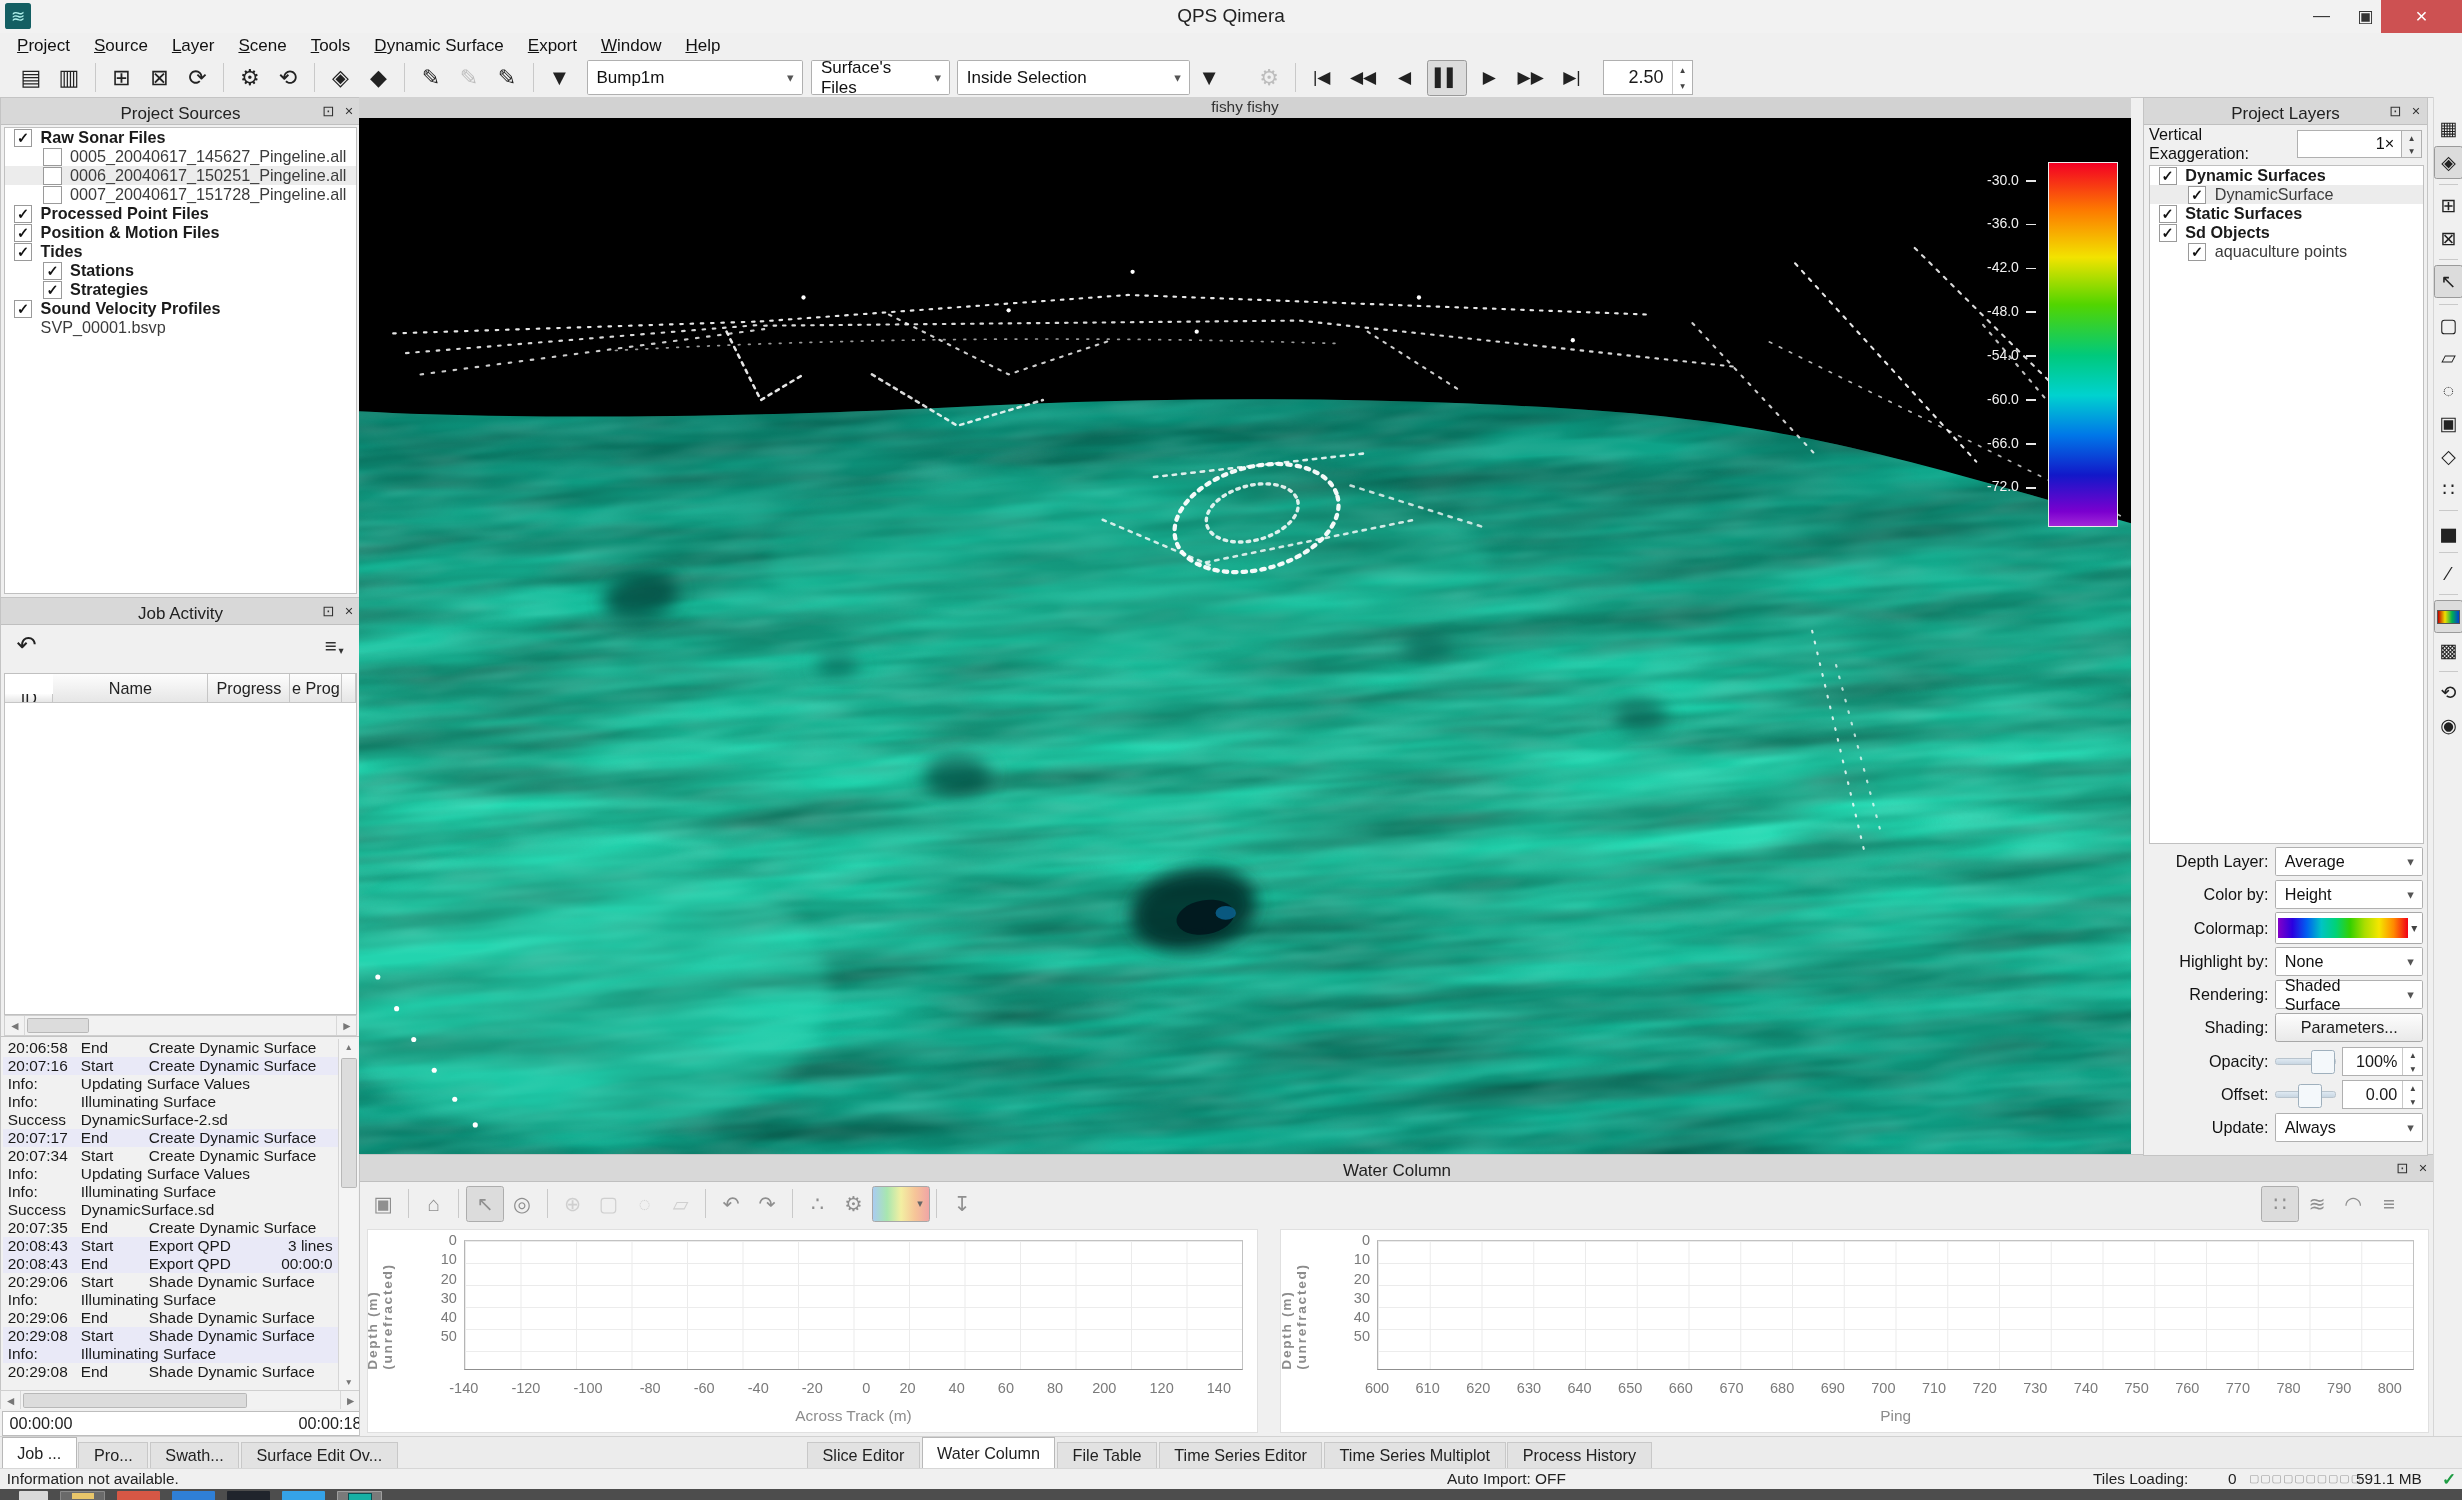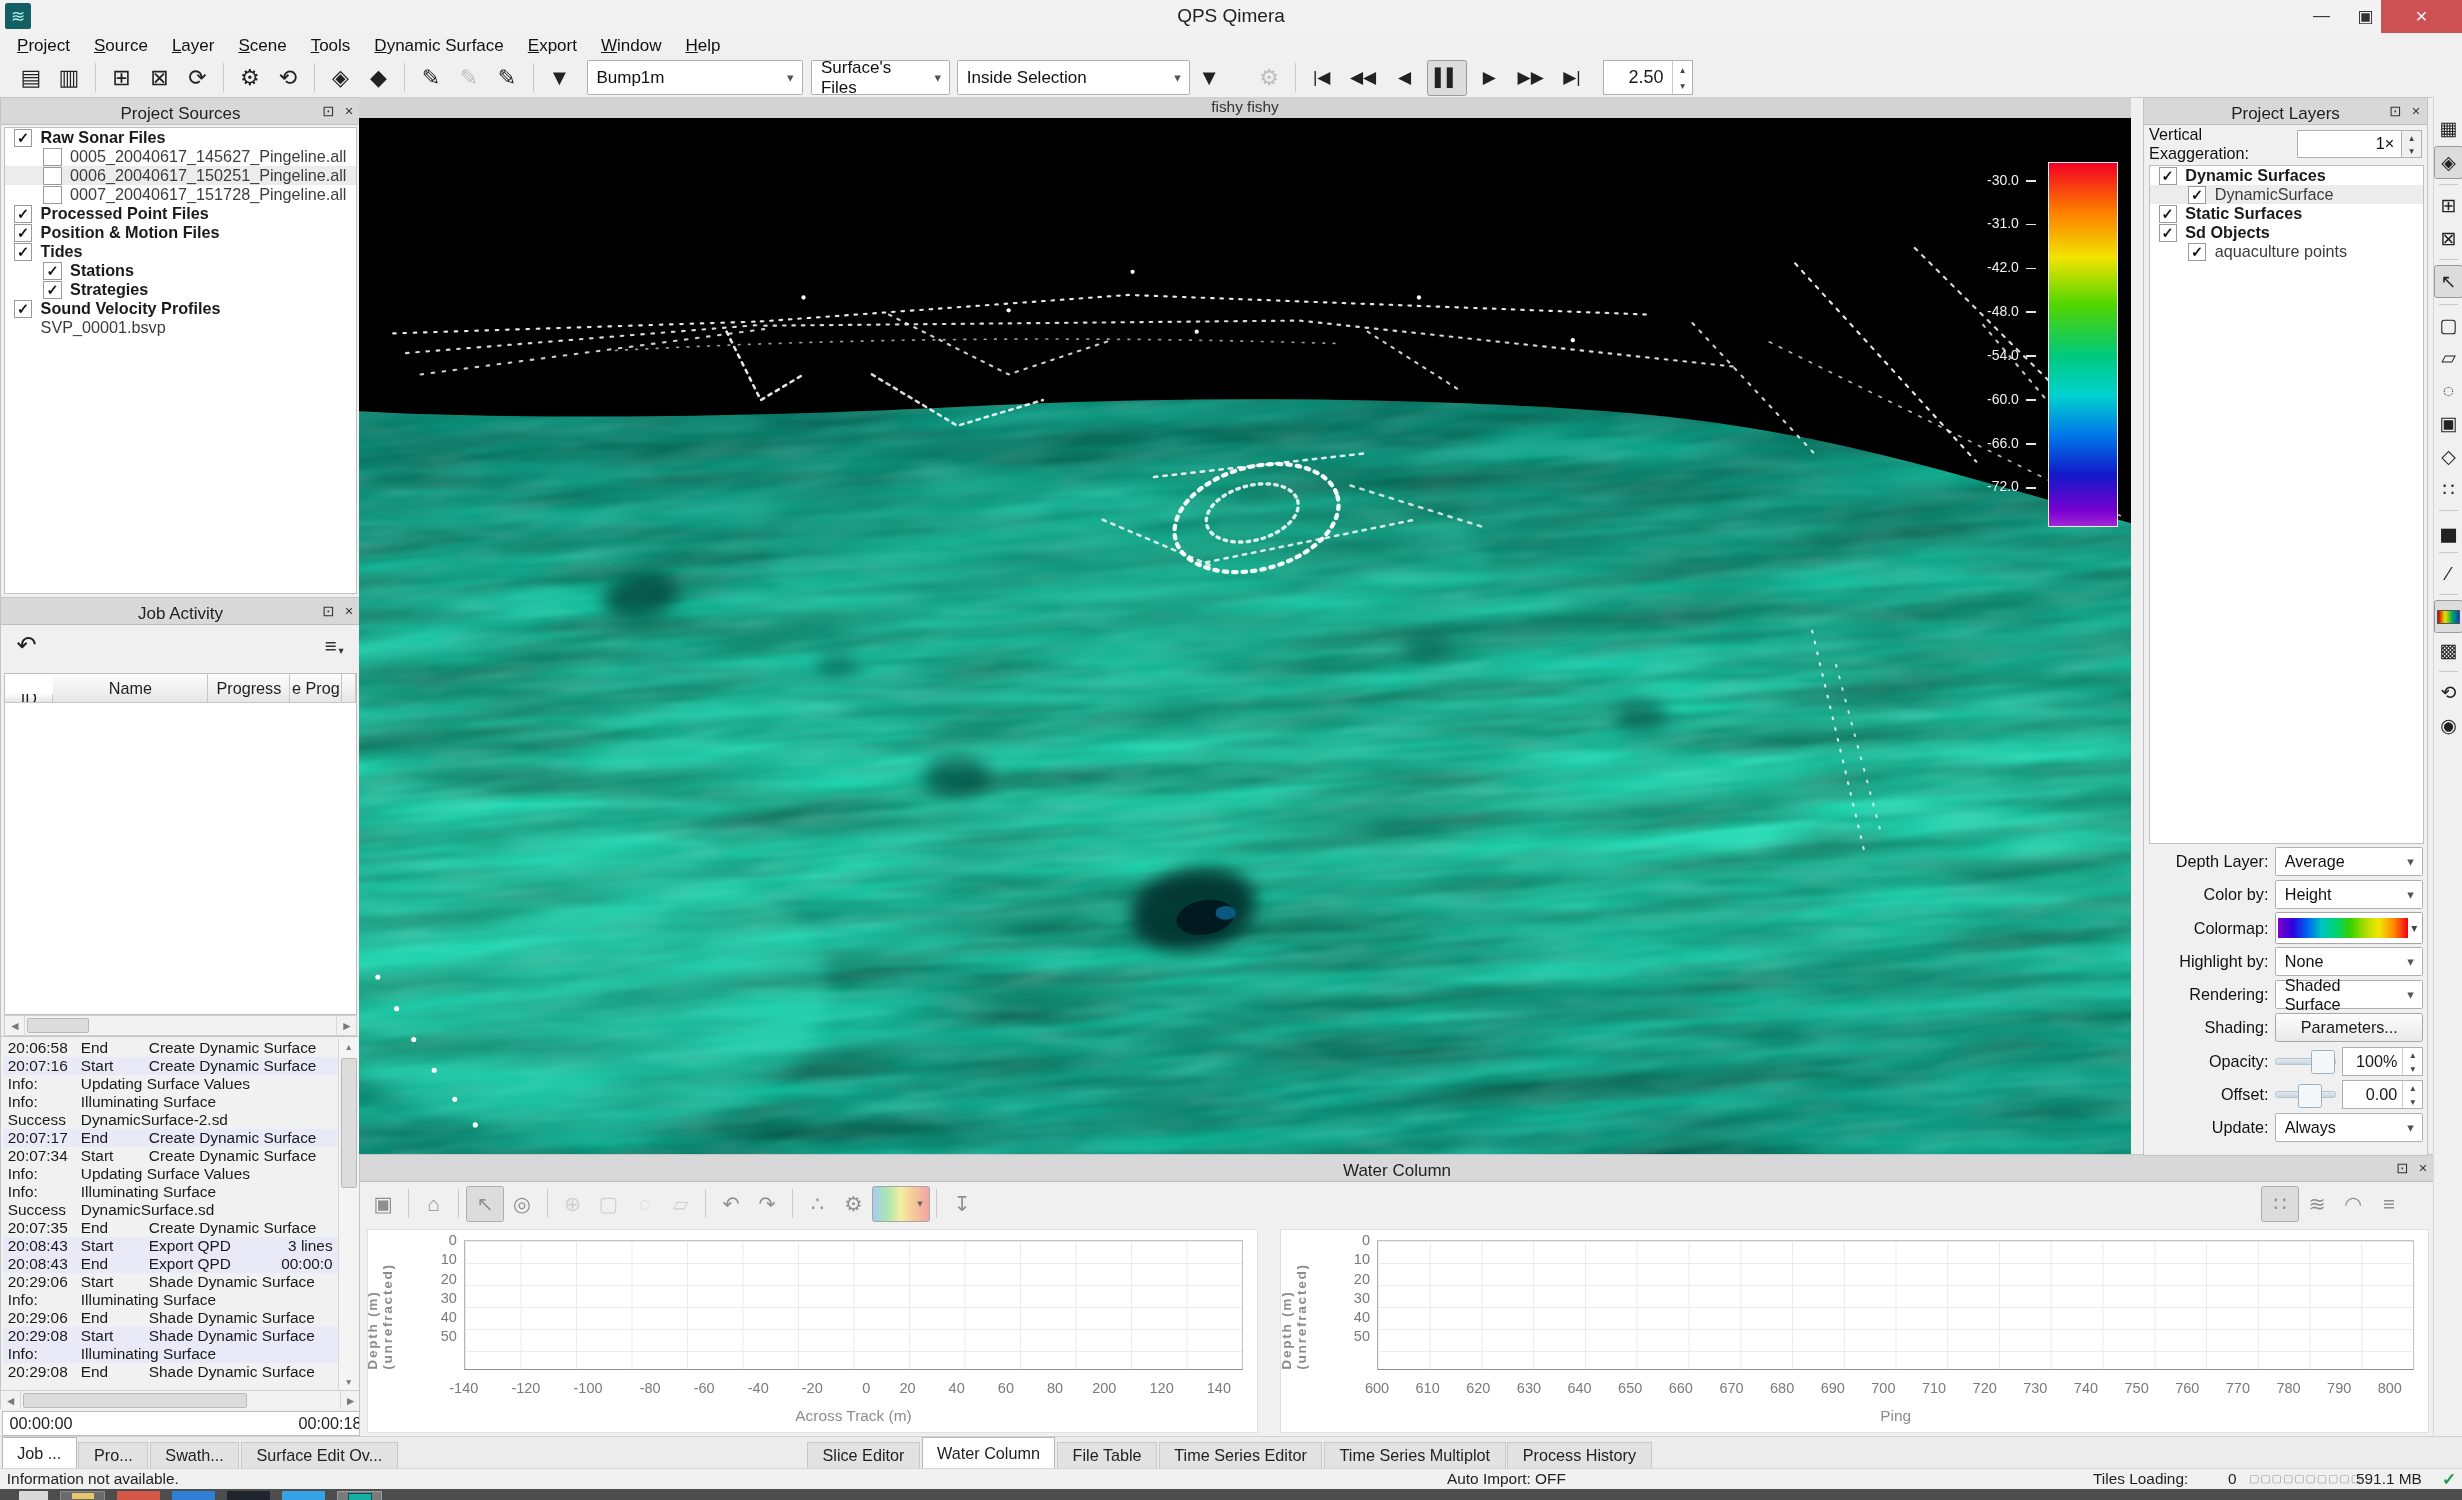--- a/index.html
+++ b/index.html
@@ -620,21 +620,21 @@
           <circle cx="1420" cy="260" r="2.5"></circle>
             <circle cx="980" cy="250" r="2.5"></circle>
             <circle cx="760,"></circle>
           <circle cx="760" cy="225" r="2.5"></circle>
         </g>
       </svg>
       <div id="colorbar"></div>
       <div id="cbar-labels">
 
       <span>-30.0</span>
-          <span>-31.0</span>
+          <span>-36.0</span>
           <span>-42.0</span>
           <span>-48.0</span>
           <span>-54.0</span>
           <span>-60.0</span>
           <span>-66.0</span>
           <span>-72.0</span>
         </div>
     </div>
   </div>
 

